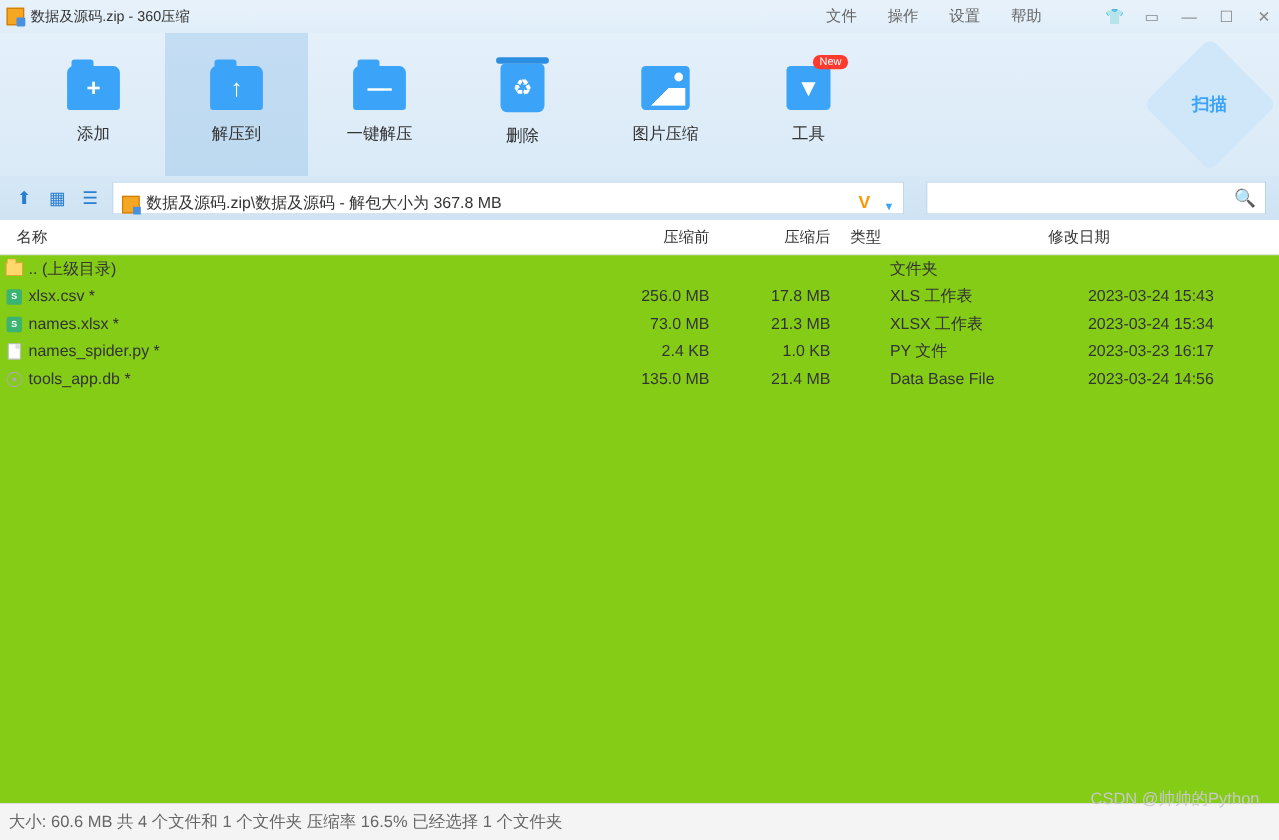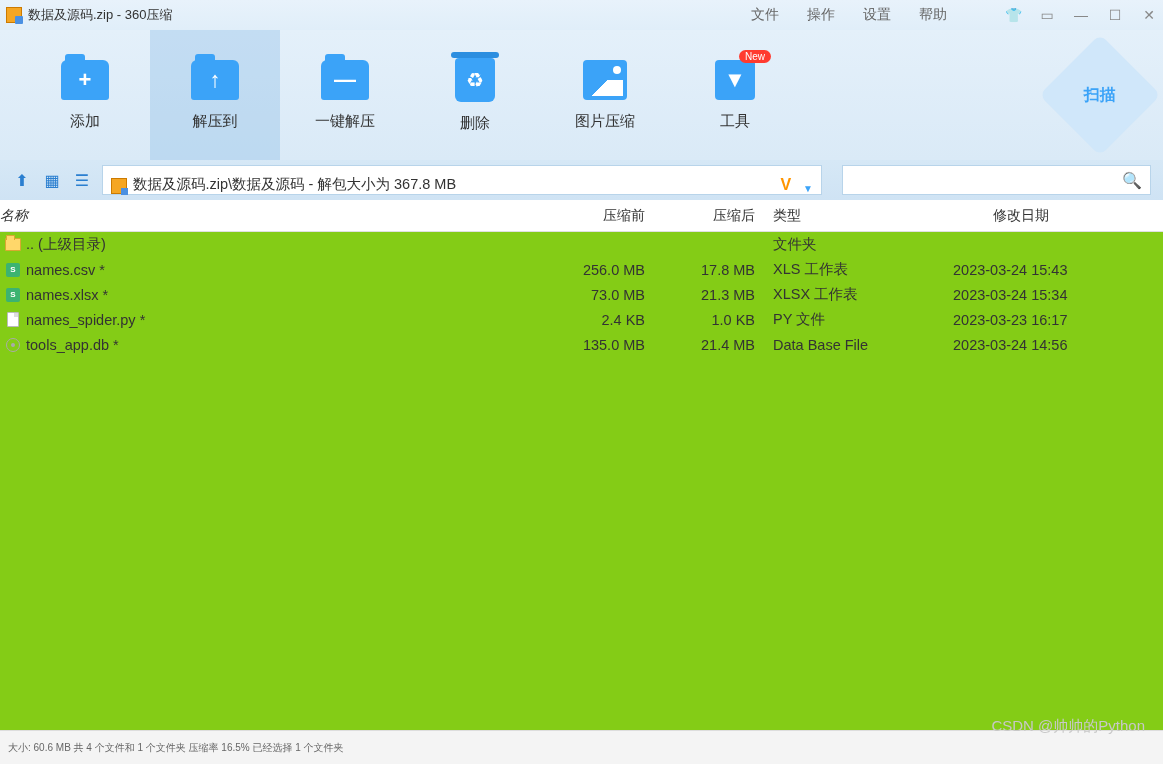--- a/index.html
+++ b/index.html
@@ -45,45 +45,45 @@
 .path-input .ico::after { content: ""; position: absolute; right: -2px; bottom: -2px; width: 7px; height: 7px; background: #4a90e2; }
 .path-input .txt { font-size: 14.5px; color: #333; flex: 1; }
 .path-input .vbadge { color: #ff9500; font-weight: bold; font-size: 16px; margin-right: 6px; }
 .path-input .drop { color: #3ba3f8; font-size: 10px; cursor: pointer; }
 .search-input { flex: 1; height: 30px; background: #fff; border: 1px solid #b8d4ea; display: flex; align-items: center; padding: 0 8px; margin-left: 10px; }
 .search-input input { border: none; outline: none; flex: 1; font-size: 14px; background: transparent; }
 .search-input .search-ico { color: #3ba3f8; font-size: 16px; cursor: pointer; }
 
 
 .col-headers { height: 32px; background: #fff; border-bottom: 1px solid #e0e0e0; display: flex; align-items: center; font-size: 14px; color: #333; }
-.col-name { width: 540px; padding-left: 0; font-style: italic; }
+.col-name { width: 540px; padding-left: 15px; }
 .col-before { width: 115px; text-align: right; padding-right: 10px; }
 .col-after { width: 110px; text-align: right; padding-right: 10px; }
 .col-type { width: 180px; padding-left: 8px; }
-.col-date { flex: 1; padding-left: 8px; margin-left: 40px; }
+.col-date { flex: 1; padding-left: 8px; }
 
 
 .file-list { background: #84cc16; height: 498px; overflow: auto; }
 .file-row { height: 25px; display: flex; align-items: center; font-size: 14.5px; color: #333; cursor: pointer; }
 .file-ico { width: 18px; height: 16px; margin-left: 4px; margin-right: 4px; display: flex; align-items: center; justify-content: center; }
 .ico-folder { width: 16px; height: 13px; background: #ffd76a; border: 1px solid #d9a830; border-radius: 1px; position: relative; }
 .ico-folder::before { content: ""; position: absolute; top: -4px; left: 0; width: 7px; height: 4px; background: #ffd76a; border: 1px solid #d9a830; border-bottom: none; border-radius: 1px 1px 0 0; }
 .ico-xls { width: 14px; height: 14px; background: #3cb371; border-radius: 2px; color: #fff; font-size: 8px; display: flex; align-items: center; justify-content: center; font-weight: bold; }
 .ico-file { width: 12px; height: 15px; background: #fff; border: 1px solid #bbb; border-radius: 1px; position: relative; }
 .ico-file::after { content: ""; position: absolute; top: 0; right: 0; width: 4px; height: 4px; background: #ddd; }
 .ico-db { width: 14px; height: 14px; border: 1px solid #aaa; border-radius: 50%; position: relative; }
 .ico-db::after { content: ""; position: absolute; top: 4px; left: 4px; width: 4px; height: 4px; background: #aaa; border-radius: 50%; }
 .cell-name { width: 514px; }
 .cell-before { width: 115px; text-align: right; padding-right: 10px; }
 .cell-after { width: 110px; text-align: right; padding-right: 10px; }
-.cell-type { width: 180px; padding-left: 8px; }
+.cell-type { width: 180px; padding-left: 8px; margin-left: 36px; }
 .cell-date { flex: 1; padding-left: 8px; }
 
 
-.statusbar { position: absolute; bottom: 0; left: 0; right: 0; height: 34px; background: #f4f4f4; border-top: 1px solid #ddd; display: flex; align-items: center; padding: 16px 8px; font-size: 10px; color: #666; }
+.statusbar { position: absolute; bottom: 0; left: 0; right: 0; height: 34px; background: #f4f4f4; border-top: 1px solid #ddd; display: flex; align-items: center; padding: 16px 8px; font-size: 15px; color: #666; }
 .watermark { position: absolute; right: 18px; bottom: 28px; color: #c8c8c8; font-size: 15px; pointer-events: none; }
 </style>
 </head>
 <body>
 
 <div class="titlebar">
   <div class="app-icon"></div>
   <div class="title-text">数据及源码.zip - 360压缩</div>
   <div class="menu">
     <span>文件</span>
@@ -175,21 +175,21 @@
       <div class="cell-name">.. (上级目录)</div>
       <div class="cell-before"></div>
       <div class="cell-after"></div>
       <div class="cell-type">文件夹</div>
       <div class="cell-date"></div>
     </div>
     <div class="file-row">
       <div class="file-ico">
         <div class="ico-xls">S</div>
       </div>
-      <div class="cell-name">names.csv *</div>
+      <div class="cell-name">xlsx.csv *</div>
       <div class="cell-before">256.0 MB</div>
       <div class="cell-after">17.8 MB</div>
       <div class="cell-type">XLS 工作表</div>
       <div class="cell-date">2023-03-24 15:43</div>
     </div>
     <div class="file-row">
       <div class="file-ico">
         <div class="ico-xls">S</div>
       </div>
       <div class="cell-name">names.xlsx *</div>

